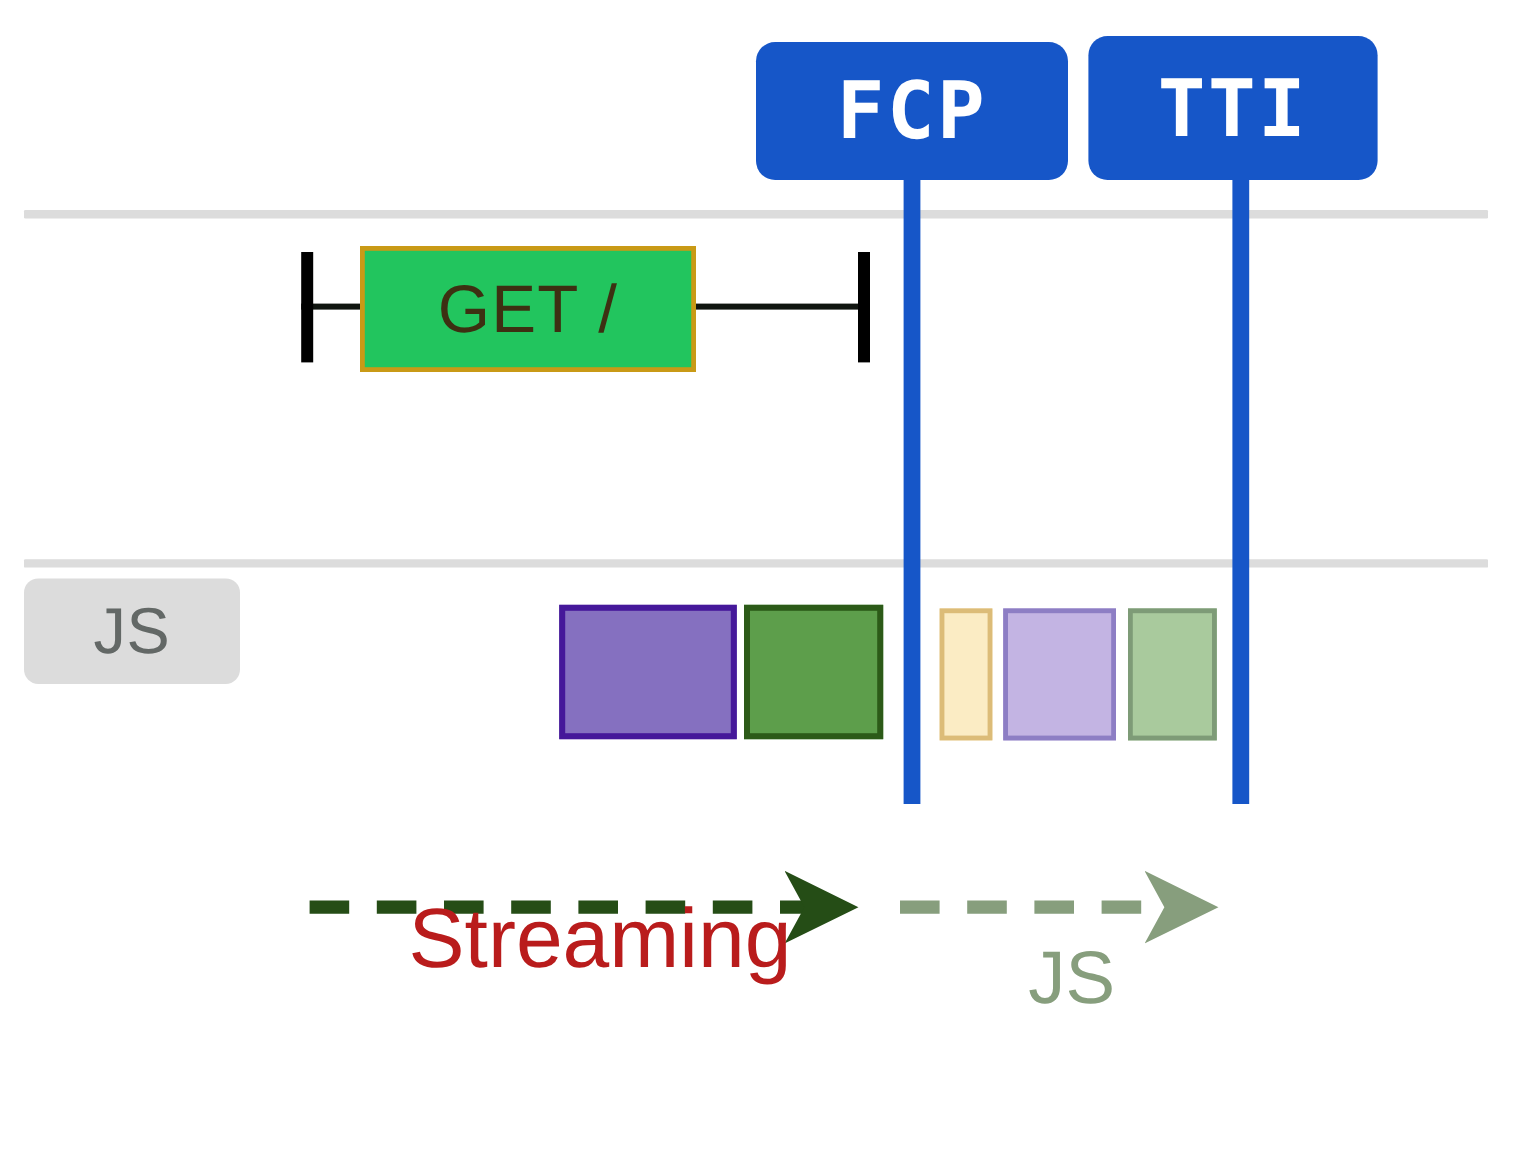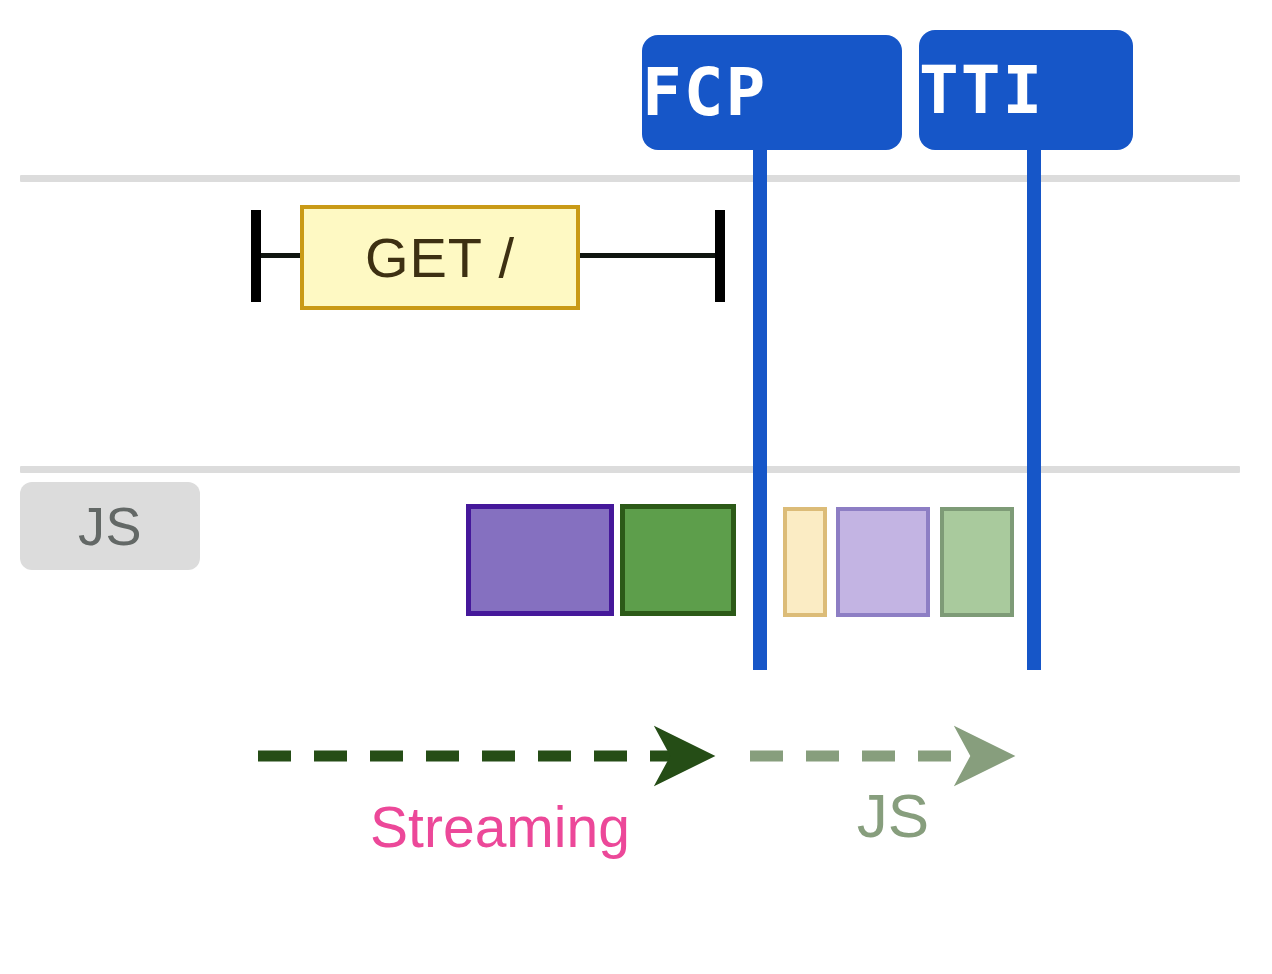--- a/index.html
+++ b/index.html
@@ -43,21 +43,21 @@
     height: 5px;
     background: #101510;
   }
   .whisker-cap {
     position: absolute;
     width: 10px;
     background: #000000;
   }
   .req-box {
     position: absolute;
-    background: #fef9c3;
+    background: #22c55e;
     border: 4px solid #c99a16;
     box-sizing: border-box;
     display: flex;
     align-items: center;
     justify-content: center;
     color: #3d3012;
     letter-spacing: 1px;
   }
 
   
@@ -71,25 +71,25 @@
     position: absolute;
     width: 14px;
     background: #1656c8;
   }
   .marker-badge {
     position: absolute;
     background: #1656c8;
     border-radius: 16px;
     display: flex;
     align-items: center;
+    justify-content: center;
     color: #ffffff;
     font-family: "DejaVu Sans Mono", monospace;
     font-weight: 700;
     letter-spacing: 2px;
-    margin-left: 12px;
   }
 
   
   .phase-arrow {
     position: absolute;
     overflow: visible;
   }
   .phase-caption {
     position: absolute;
     text-align: center;
@@ -125,38 +125,38 @@
   <div class="js-block" style="left:783px; top:507px; width:44px; height:110px; background:#fbecc4; border:4px solid #dcbc78;"></div>
   <div class="js-block" style="left:836px; top:507px; width:94px; height:110px; background:#c3b4e3; border:4px solid #8d7ec4;"></div>
   <div class="js-block" style="left:940px; top:507px; width:74px; height:110px; background:#a9ca9d; border:4px solid #7e9b77;"></div>
 
   <div class="marker-line" style="left:753px; top:140px; height:530px;"></div>
   <div class="marker-line" style="left:1027px; top:140px; height:530px;"></div>
 
   <div class="marker-badge" style="left:630px; top:35px; width:260px; height:115px; font-size:66px;">
     <span>FCP</span>
   </div>
-  <div class="marker-badge" style="left:907px; top:30px; width:214px; height:120px; font-size:66px;">
+  <div class="marker-badge" style="left:907px; top:30px; width:241px; height:120px; font-size:66px;">
     <span>TTI</span>
   </div>
 
   <svg class="phase-arrow" style="left:0px; top:726px;" width="1272" height="60" viewBox="0 0 1272 60">
     <defs>
       <marker id="head-streaming" markerWidth="6" markerHeight="6" refX="4.2" refY="3" orient="auto" markerUnits="strokeWidth">
         <path d="M0,0.25 L5.6,3 L0,5.75 L1.5,3 Z" fill="#254d16"></path>
       </marker>
       <marker id="head-optional" markerWidth="6" markerHeight="6" refX="4.2" refY="3" orient="auto" markerUnits="strokeWidth">
         <path d="M0,0.25 L5.6,3 L0,5.75 L1.5,3 Z" fill="#879e7d"></path>
       </marker>
     </defs>
     <line x1="258" y1="30" x2="700" y2="30" stroke="#254d16" stroke-width="11" stroke-dasharray="33 23" marker-end="url(#head-streaming)"></line>
     <line x1="750" y1="30" x2="1000" y2="30" stroke="#879e7d" stroke-width="11" stroke-dasharray="33 23" marker-end="url(#head-optional)"></line>
   </svg>
 
-  <div class="phase-caption" style="left:200px; top:797px; width:600px; font-size:57px; color:#ec4899;">
+  <div class="phase-caption" style="left:200px; top:745px; width:600px; font-size:70px; color:#b91c1c;">
     <span>Streaming</span>
   </div>
 
   <div class="phase-caption" style="left:688px; top:783px; width:410px; font-size:62px; color:#879e7d;">
     <div>JS</div>
   </div>
 
 </div>
 
 </body></html>

